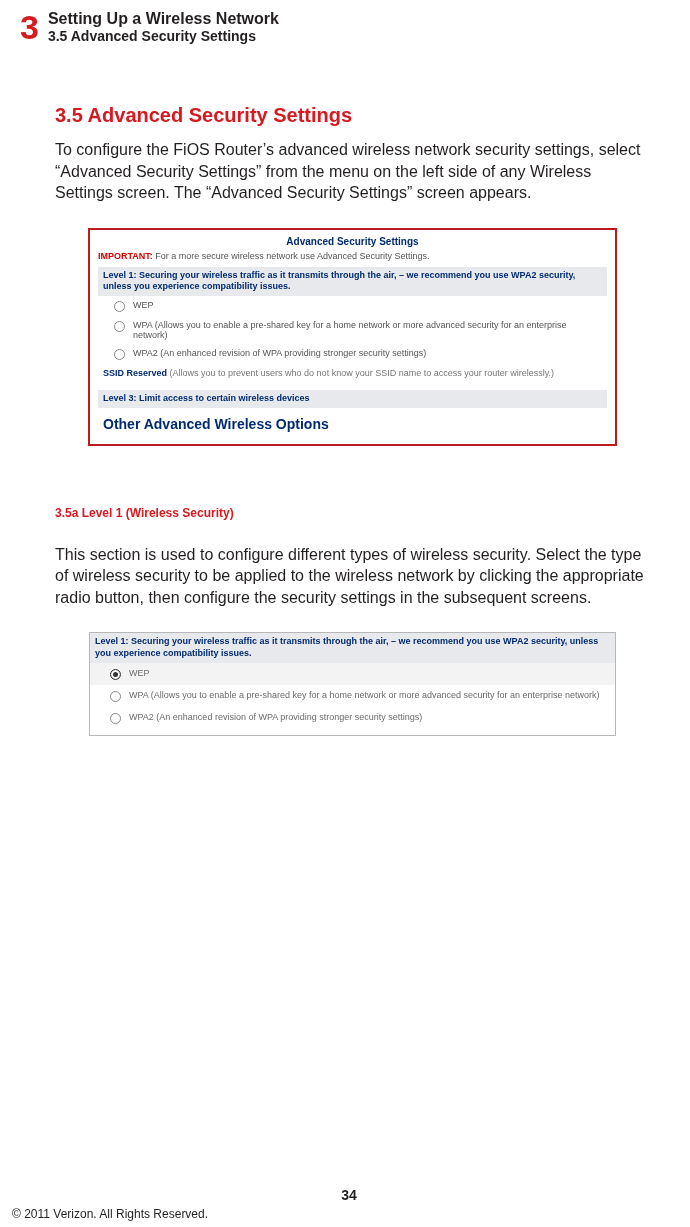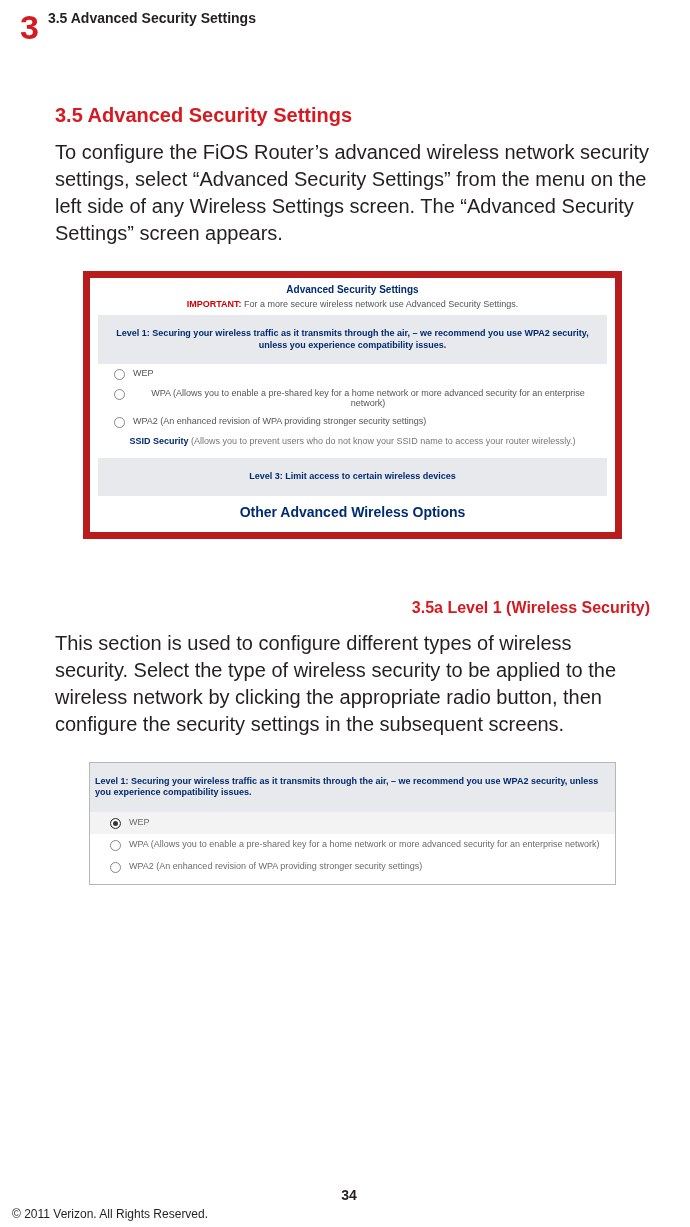--- a/index.html
+++ b/index.html
@@ -47,68 +47,66 @@
     padding-left: 35px;
     padding-right: 20px;
   }
   .h-section {
     font-size: 20px;
     font-weight: 700;
     color: #d71920;
     margin: 0 0 12px 0;
   }
   .h-subsection {
+    font-size: 12px;
+    font-weight: 700;
+    color: #d71920;
+    margin: 60px 0 24px 0;
+  }
+  .body-p {
     font-size: 16px;
-    font-weight: 700;
-    color: #d71920;
-    margin: 60px 0 13px 0;
-    text-align: right;
-  }
-  .body-p {
-    font-size: 20px;
     line-height: 1.35;
     margin: 0 0 24px 0;
     color: #231f20;
   }
   
   .ss-box {
     width: 525px;
     margin: 6px auto 0 auto;
-    border: 7px solid #b91c1c;
+    border: 2px solid #b91c1c;
     font-family: Verdana, Arial, sans-serif;
     font-size: 9px;
     color: #333;
     background: #fff;
   }
   .ss-title {
     text-align: center;
     font-weight: 700;
     color: #002b71;
     padding: 6px 4px 4px 4px;
     font-size: 10px;
   }
   .ss-inner {
     padding: 0 8px 8px 8px;
-    text-align: center;
   }
   .imp-row {
     margin-bottom: 4px;
   }
   .imp-label {
     color: #d30000;
     font-weight: 700;
   }
   .imp-text {
     color: #555;
   }
   .level-bar {
     background: #e8e9ed;
     color: #002b71;
     font-weight: 700;
-    padding: 13px 5px;
+    padding: 3px 5px;
     margin-top: 6px;
     font-size: 9px;
     line-height: 1.3;
   }
   .radio-row {
     display: flex;
     align-items: flex-start;
     gap: 8px;
     padding: 4px 4px 4px 16px;
     color: #555;
@@ -192,20 +190,21 @@
   }
 </style>
 </head>
 <body>
 
 <div class="page">
 
   <div class="header-row">
     <div class="chapter-num">3</div>
     <div class="header-text">
+      <div class="chapter-title">Setting Up a Wireless Network</div>
       <div class="section-crumb">3.5  Advanced Security Settings</div>
     </div>
   </div>
 
   <div class="content">
     <h2 class="h-section">3.5  Advanced Security Settings</h2>
     <p class="body-p">To configure the FiOS Router’s advanced wireless network security settings, select “Advanced Security Settings” from the menu on the left side of any Wireless Settings screen. The “Advanced Security Settings” screen appears.</p>
 
     <div class="ss-box">
       <div class="ss-title">Advanced Security Settings</div>
@@ -222,21 +221,21 @@
         <div class="radio-row">
           <span class="dot"></span>
           <span>WPA (Allows you to enable a pre-shared key for a home network or more advanced security for an enterprise network)</span>
         </div>
         <div class="radio-row">
           <span class="dot"></span>
           <span>WPA2 (An enhanced revision of WPA providing stronger security settings)</span>
         </div>
 
         <div class="link-row">
-          <span class="lb">SSID Security</span><span class="lg"> (Allows you to prevent users who do not know your SSID name to access your router wirelessly.)</span>
+          <span class="lb">SSID Reserved</span><span class="lg"> (Allows you to prevent users who do not know your SSID name to access your router wirelessly.)</span>
         </div>
 
         <div class="level-bar">Level 3: Limit access to certain wireless devices</div>
 
         <div class="other-row">Other Advanced Wireless Options</div>
       </div>
     </div>
 
     <h3 class="h-subsection">3.5a  Level 1 (Wireless Security)</h3>
     <p class="body-p">This section is used to configure different types of wireless security. Select the type of wireless security to be applied to the wireless network by clicking the appropriate radio button, then configure the security settings in the subsequent screens.</p>

